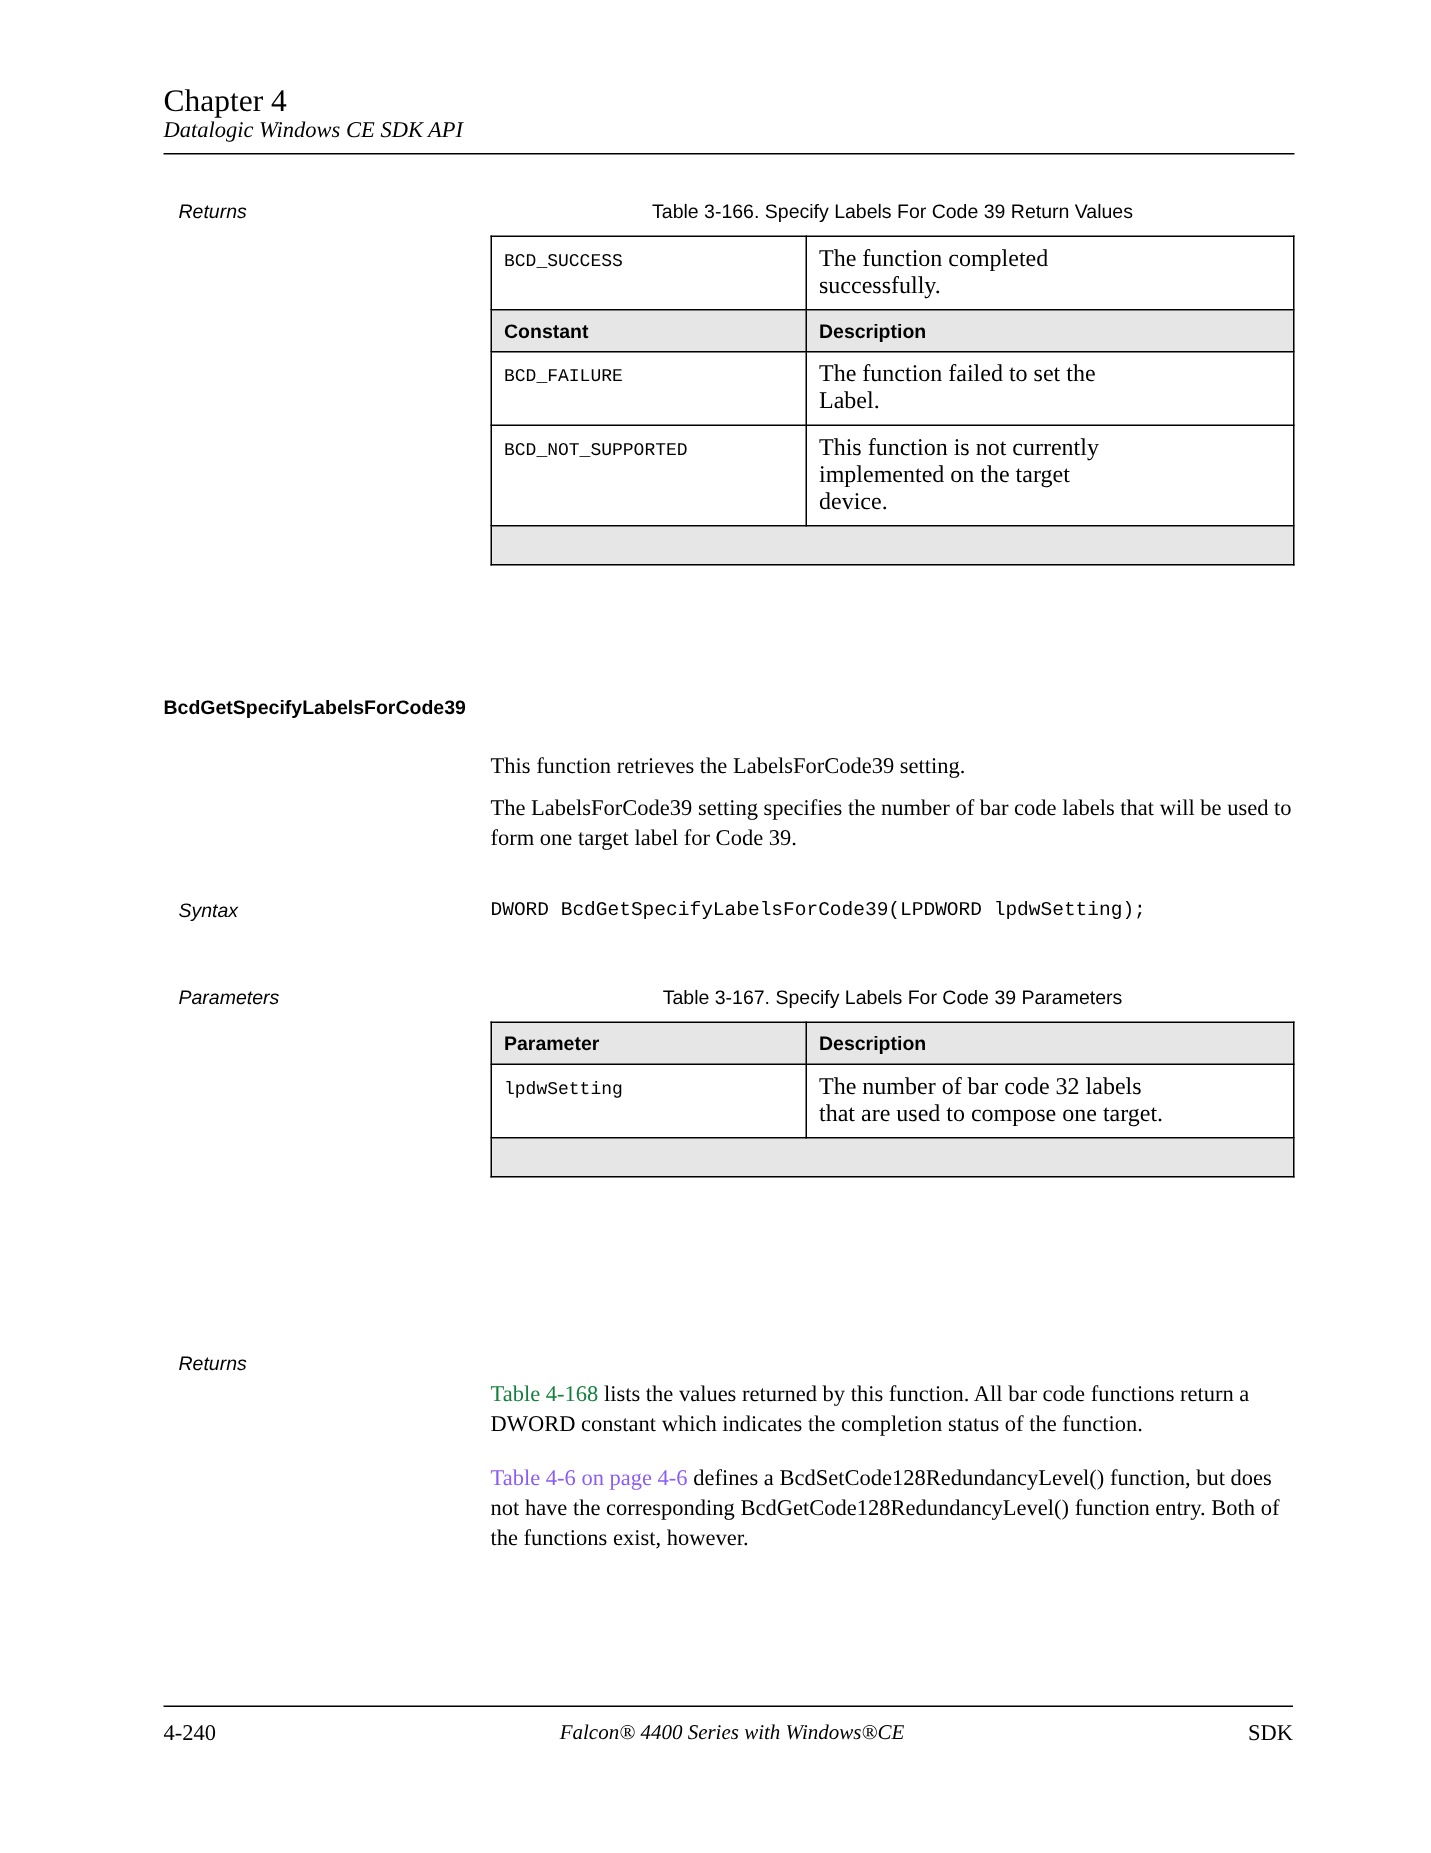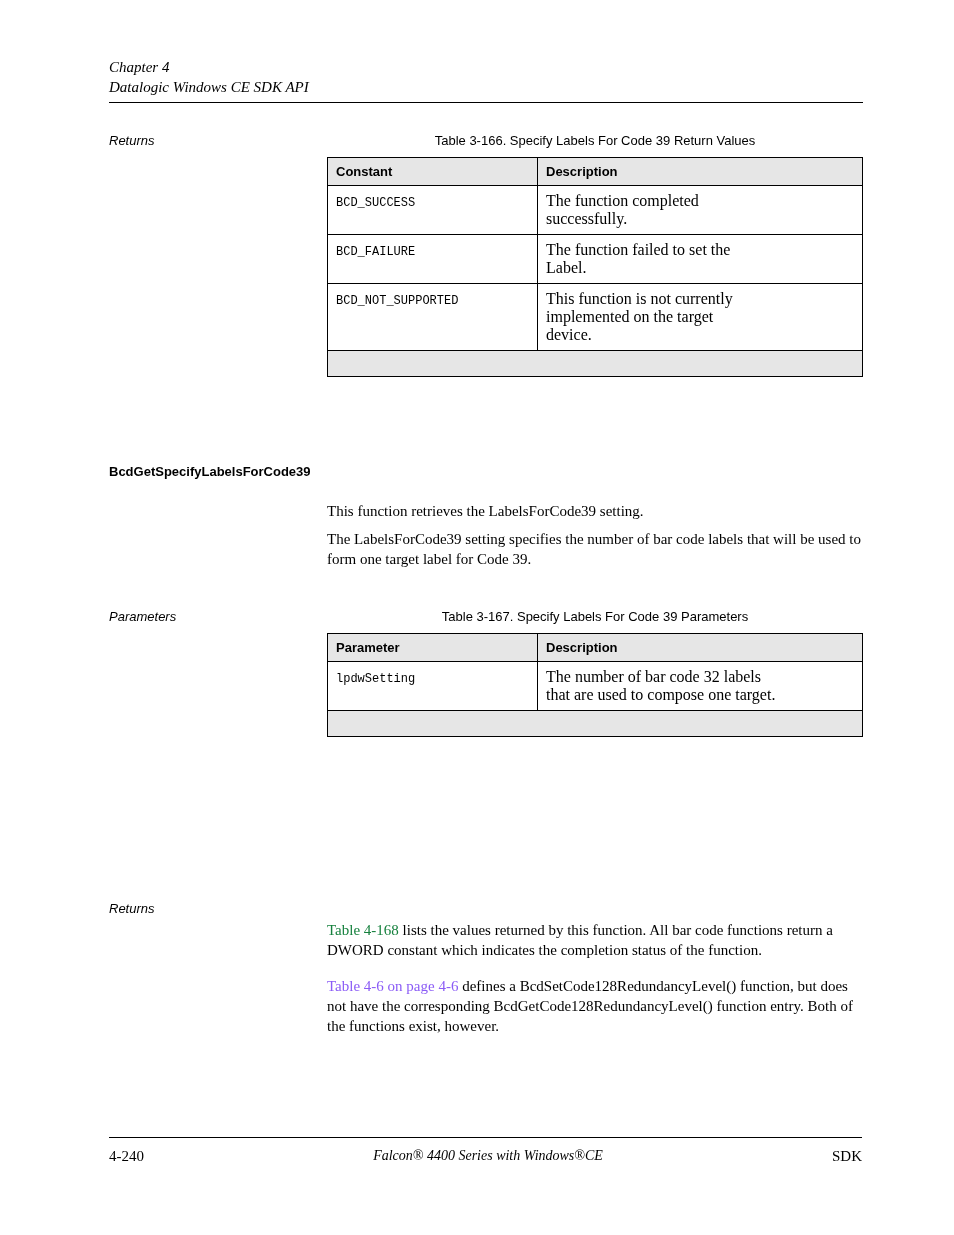--- a/index.html
+++ b/index.html
@@ -1,23 +1,23 @@
 <!DOCTYPE html>
 <html><head>
 <meta charset="utf-8">
 <style>
   * { box-sizing: border-box; margin: 0; padding: 0; }
   html, body { width: 954px; height: 1235px; background: #fff; font-family: "Times New Roman", Times, serif; color: #000; }
   .page { position: relative; width: 954px; height: 1235px; }
   .header { position: absolute; top: 58px; left: 109px; right: 92px; }
-  .header-line1 { font-size: 15px; font-style: italic; line-height: 19px; }
+  .header-line1 { font-size: 21px; line-height: 19px; }
   .header-line2 { font-size: 15px; font-style: italic; margin-top: 2px; }
   .header-rule { border: none; border-top: 1.2px solid #000; margin-top: 6px; width: 754px; }
   .section { position: absolute; left: 109px; width: 754px; }
-  .section-label { font-family: Helvetica, Arial, sans-serif; font-size: 13px; font-style: italic; }
+  .section-label { font-family: Helvetica, Arial, sans-serif; font-size: 13px; font-style: italic; margin-left: 10px; }
   .table-caption { font-family: Helvetica, Arial, sans-serif; font-size: 13px; text-align: center; }
   .tbl { border-collapse: collapse; width: 536px; margin-left: 218px; margin-top: 6px; table-layout: fixed; }
   .tbl th, .tbl td { border: 1px solid #000; padding: 6px 8px; vertical-align: top; text-align: left; }
   .tbl th { background: #e6e6e6; font-family: Helvetica, Arial, sans-serif; font-size: 13px; font-weight: bold; }
   .tbl td .param-name { font-family: "Courier New", Courier, monospace; font-size: 12px; }
   .tbl .sep-row td { background: #e6e6e6; border-top: 1px solid #000; height: 26px; padding: 0; }
   .body-text { font-size: 15px; line-height: 20px; }
   .h4 { font-family: Helvetica, Arial, sans-serif; font-size: 13px; font-weight: bold; }
   .mono { font-family: "Courier New", Courier, monospace; font-size: 13px; background: transparent; }
   .indent { margin-left: 218px; }
@@ -43,29 +43,29 @@
     <span class="section-label" style="position:absolute; left:0;">Returns</span>
     <span class="table-caption" style="position:absolute; left:218px; width:536px;">Table 3-166. Specify Labels For Code 39 Return Values</span>
   </div>
   <table class="tbl ret-table">
     <colgroup>
           <col class="c1">
           <col>
         </colgroup>
     <tbody>
           <tr>
-      <th>Constant</th>
-      <th>Description</th>
-    </tr>
-    <tr>
       <td><span class="param-name">BCD_SUCCESS</span></td>
       <td class="param-info">
         <span>The function completed</span><br>
         <span>successfully.</span>
       </td>
+    </tr>
+    <tr>
+      <th>Constant</th>
+      <th>Description</th>
     </tr>
     <tr>
       <td><span class="param-name">BCD_FAILURE</span></td>
       <td class="param-info">
         <span>The function failed to set the</span><br>
         <span>Label.</span>
       </td>
     </tr>
     <tr>
       <td><span class="param-name">BCD_NOT_SUPPORTED</span></td>
@@ -84,20 +84,24 @@
 
 <div class="section" style="top:464px;">
   <div class="h4">BcdGetSpecifyLabelsForCode39</div>
   <div class="body-text indent" style="margin-top:22px;">
     <span>This function retrieves the LabelsForCode39 setting.</span>
   </div>
   <div class="body-text indent" style="margin-top:8px; width:536px;">
     <span>The LabelsForCode39 setting specifies the number of bar code labels that will be used to form one target label for Code 39.</span>
   </div>
 
+  <div style="margin-top:30px; position:relative; height:18px;">
+    <span class="section-label" style="position:absolute; left:0;">Syntax</span>
+    <span class="mono" style="position:absolute; left:218px;">DWORD BcdGetSpecifyLabelsForCode39(LPDWORD lpdwSetting);</span>
+  </div>
 
   <div style="margin-top:40px; position:relative; height:18px;">
     <span class="section-label" style="position:absolute; left:0;">Parameters</span>
     <span class="table-caption" style="position:absolute; left:218px; width:536px;">Table 3-167. Specify Labels For Code 39 Parameters</span>
   </div>
   <table class="tbl spec-table" style="margin-top:6px;">
     <colgroup>
           <col class="c1" style="width:210px;">
           <col>
         </colgroup>

